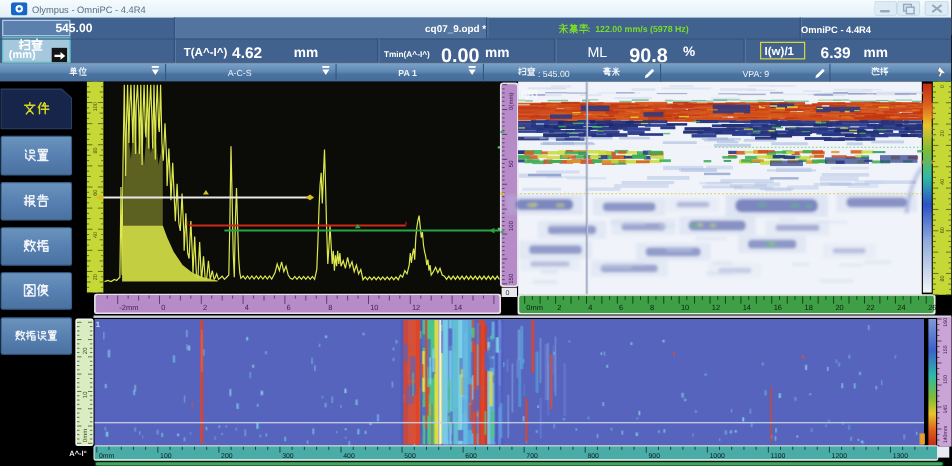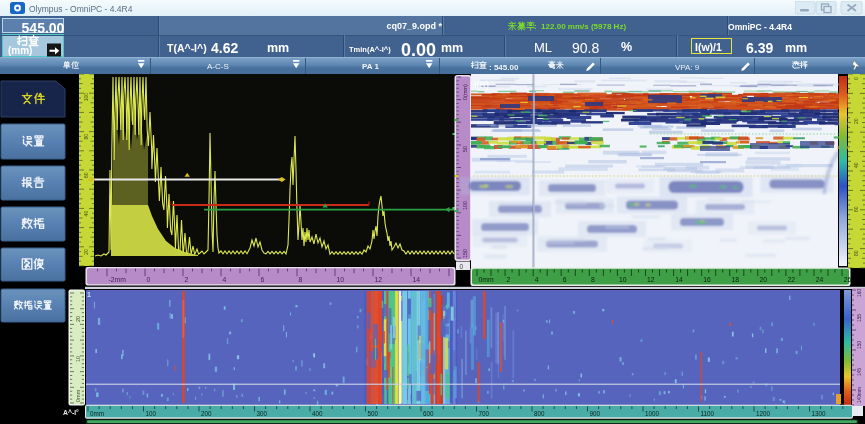--- a/index.html
+++ b/index.html
@@ -1268,57 +1268,57 @@
   <rect x="21" y="0" width="20" height="13" rx="2" fill="#ddebf5" stroke="#c2d6e4" stroke-width="0.8"></rect>
   <rect x="46" y="0" width="21" height="13" rx="2" fill="#ddebf5" stroke="#c2d6e4" stroke-width="0.8"></rect>
   <rect x="5" y="8" width="9" height="2.4" rx="1" fill="#95a9bc"></rect>
   <rect x="26.5" y="3" width="7" height="6" fill="none" stroke="#95a9bc" stroke-width="1.3"></rect>
   <rect x="29" y="5.5" width="7" height="6" fill="#ddebf5" stroke="#95a9bc" stroke-width="1.3"></rect>
   <path d="M52.5 3.5l8.5 6.5M61 3.5l-8.5 6.5" stroke="#95a9bc" stroke-width="1.8"></path>
       </svg>
 </div>
 <div class="hdr">
  <div class="abs" style="left:2px;top:2px;width:62px;height:15px;background:#5b80ad;border:1px solid #b8d4e8;box-sizing:border-box"></div>
- <div class="cell" style="left:2px;top:4px;width:82px;text-align:center;font-size:14px;font-weight:bold">545.00</div>
+ <div class="cell" style="left:2px;top:4px;width:82px;text-align:right;font-size:11px;font-weight:bold">545.00</div>
  <div class="abs" style="left:2px;top:17.5px;width:62px;height:23.5px;background:#a5c8de;border:1.5px solid #4fc8c4;box-sizing:border-box"></div>
  <div class="cell" style="left:8px;top:29px;font-size:10px;font-weight:bold">(mm)</div>
  <div class="abs" style="left:158px;top:0;width:284px;height:19px;background:#52749f"></div>
  <div class="vline" style="left:158px;top:0;height:41px"></div>
  <div class="vline" style="left:442px;top:0;height:19px"></div>
  <div class="vline" style="left:727px;top:0;height:19px"></div>
  <div class="abs" style="left:0;top:19px;width:865px;height:1px;background:#35557e"></div>
  <div class="cell" style="left:158px;top:5px;width:284px;text-align:right;font-size:9px;font-weight:bold">cq07_9.opd *</div>
  <div class="cell" style="left:534px;top:6px;font-size:8px;font-weight:bold;color:#7bdc28">:&nbsp; 122.00 mm/s (5978 Hz)</div>
  <div class="cell" style="left:700px;top:5.5px;width:120px;text-align:center;font-size:8.5px;font-weight:bold">OmniPC - 4.4R4</div>
  <div class="vline" style="left:343px;top:19px;height:22px"></div>
  <div class="vline" style="left:504px;top:19px;height:22px"></div>
  <div class="vline" style="left:676px;top:19px;height:22px"></div>
  <div class="cell" style="left:167px;top:25.5px;font-size:10.5px;font-weight:bold">T(A^-I^)</div>
  <div class="cell" style="left:211px;top:23.5px;font-size:14px;font-weight:bold">4.62</div>
  <div class="cell" style="left:267px;top:24.5px;font-size:12.5px;font-weight:bold">mm</div>
  <div class="cell" style="left:349px;top:28.5px;font-size:7.5px;font-weight:bold">Tmin(A^-I^)</div>
  <div class="cell" style="left:401px;top:23.5px;font-size:18px;font-weight:bold">0.00</div>
  <div class="cell" style="left:441px;top:24.5px;font-size:12.5px;font-weight:bold">mm</div>
  <div class="cell" style="left:534px;top:24px;font-size:13px;font-weight:normal">ML</div>
- <div class="cell" style="left:572px;top:23.5px;font-size:14px;font-weight:normal">90.8</div>
+ <div class="cell" style="left:572px;top:23.5px;font-size:18px;font-weight:bold">90.8</div>
  <div class="cell" style="left:621px;top:24px;font-size:12.5px;font-weight:bold">%</div>
  <div class="abs" style="left:691px;top:21.5px;width:41px;height:16px;border:1.5px solid #e8e23c;box-sizing:border-box"></div>
  <div class="cell" style="left:695px;top:24.5px;font-size:10.5px;font-weight:bold">I(w)/1</div>
  <div class="cell" style="left:746px;top:23.5px;font-size:14px;font-weight:bold">6.39</div>
  <div class="cell" style="left:785px;top:24.5px;font-size:12.5px;font-weight:bold">mm</div>
 </div>
 <div class="toolbar">
  <div class="tseg" style="left:150px"></div>
  <div class="tseg" style="left:305px"></div>
  <div class="tseg" style="left:439px"></div>
  <div class="tseg" style="left:600px"></div>
  <div class="tseg" style="left:754px"></div>
  <div class="cell abs" style="left:207px;top:4px;font-size:8px;color:#f0f4f8;font-weight:normal">A-C-S</div>
  <div class="cell abs" style="left:362px;top:4px;font-size:8px;color:#f0f4f8;font-weight:bold">PA 1</div>
- <div class="cell abs" style="left:489px;top:4.5px;font-size:8px;color:#f0f4f8;font-weight:bold">: 545.00</div>
+ <div class="cell abs" style="left:489px;top:4.5px;font-size:8px;color:#f0f4f8;font-weight:normal">: 545.00</div>
  <div class="cell abs" style="left:675px;top:4.5px;font-size:8px;color:#f0f4f8;font-weight:normal">VPA: 9</div>
 </div>
 <svg width="865" height="80" viewBox="0 0 865 80" style="position:absolute;left:0;top:0;z-index:40">
       <path d="M19.3 35.9L19.3 44.5M19.3 44.5L18.1 43.7M17.6 38.6L21.2 38.2M17.6 41.8L21.2 41.4M22.5 36.8L26.7 36.8M26.7 36.8L26.7 45.0M22.5 40.8L26.7 40.8M22.5 45.0L26.7 45.0" stroke="#fdfdfd" stroke-width="1.40" fill="none" stroke-linecap="round"></path>
       <path d="M33.6 35.5L33.6 37.2M29.0 37.4L38.2 37.4M31.7 37.6L29.6 40.1M35.5 37.6L37.8 40.1M31.1 39.9L36.3 39.9M31.1 39.9L31.1 43.7M36.3 39.9L36.3 43.7M31.1 41.8L36.3 41.8M31.1 43.7L36.3 43.7M29.2 45.5L38.0 45.5" stroke="#fdfdfd" stroke-width="1.40" fill="none" stroke-linecap="round"></path>
       <path d="M65.4 61.4L66.2 62.1M68.1 61.4L67.3 62.1M64.7 62.6L68.8 62.6M64.7 62.6L64.7 65.4M68.8 62.6L68.8 65.4M64.7 64.0L68.8 64.0M64.7 65.4L68.8 65.4M63.5 66.8L70.0 66.8M66.8 62.6L66.8 68.5" stroke="#f0f4f8" stroke-width="0.95" fill="none" stroke-linecap="round"></path>
       <path d="M72.8 63.0L72.8 68.3M73.8 61.5L71.8 64.5M76.0 61.4L76.0 62.4M74.2 62.9L78.4 62.9M75.1 63.9L75.6 66.6M77.7 63.8L76.9 66.6M74.4 68.3L78.4 68.3" stroke="#f0f4f8" stroke-width="0.95" fill="none" stroke-linecap="round"></path>
       <path d="M472.6 61.5L472.6 67.7M472.6 67.7L471.8 67.0M471.4 63.5L474.0 63.2M471.4 65.7L474.0 65.4M474.9 62.1L477.9 62.1M477.9 62.1L477.9 68.0M474.9 65.0L477.9 65.0M474.9 68.0L477.9 68.0" stroke="#f0f4f8" stroke-width="0.95" fill="none" stroke-linecap="round"></path>
       <path d="M482.9 61.2L482.9 62.4M479.6 62.6L486.2 62.6M481.5 62.7L480.0 64.5M484.2 62.7L485.9 64.5M481.1 64.4L484.8 64.4M481.1 64.4L481.1 67.0M484.8 64.4L484.8 67.0M481.1 65.7L484.8 65.7M481.1 67.0L484.8 67.0M479.7 68.3L486.0 68.3" stroke="#f0f4f8" stroke-width="0.95" fill="none" stroke-linecap="round"></path>
       <path d="M551.8 61.2L551.8 61.8M548.8 62.0L554.8 62.0M550.1 62.8L553.4 62.8M550.1 63.6L553.4 63.6M548.5 64.5L555.0 64.5M549.2 64.5L549.2 65.5M554.3 64.5L554.3 65.5M549.6 65.5L553.9 65.5M549.6 66.5L553.6 66.5M550.2 67.5L554.3 67.1M554.3 67.1L554.3 68.3M554.3 68.3L553.1 68.3" stroke="#f0f4f8" stroke-width="0.95" fill="none" stroke-linecap="round"></path>

